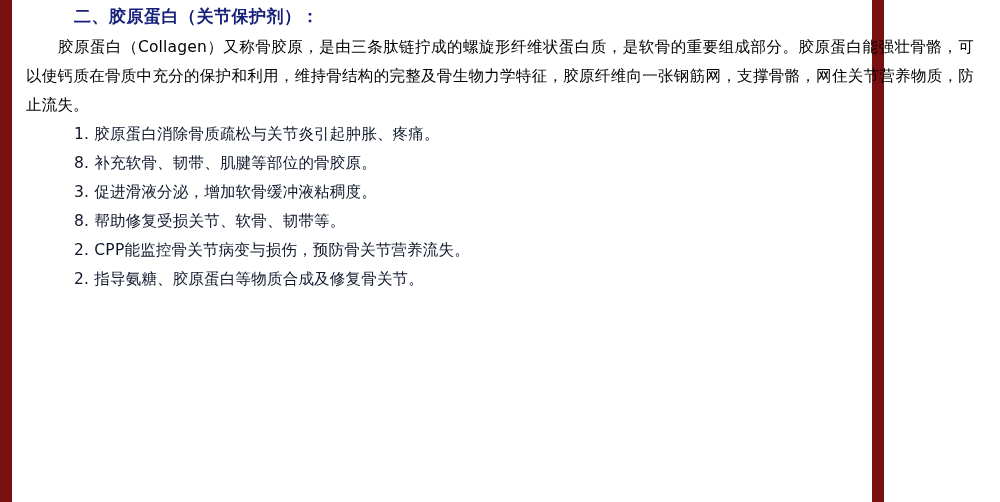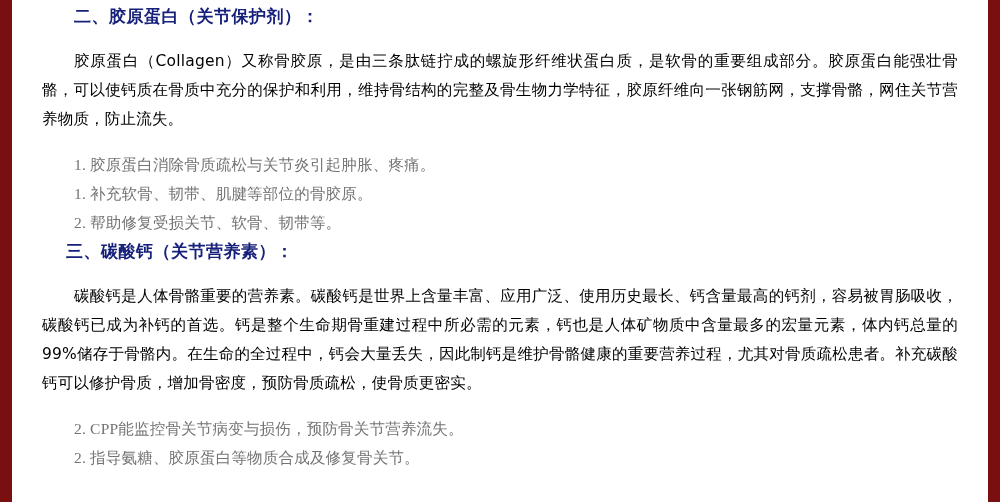--- a/index.html
+++ b/index.html
@@ -8,21 +8,21 @@
   }
   body {
     width: 1000px;
     height: 502px;
     background: #ffffff;
     font-family: "DejaVu Sans", "Liberation Sans", sans-serif;
     overflow: hidden;
   }
   .page {
     position: relative;
-    width: 1000px;
+    width: 884px;
     height: 502px;
     box-sizing: border-box;
     background: #ffffff;
   }
   .left-rule {
     position: absolute;
     left: 0;
     top: 0;
     width: 12px;
     height: 502px;
@@ -53,57 +53,53 @@
     text-indent: 48px;
     letter-spacing: 0.5px;
   }
   .heading.h-sub {
     text-indent: 40px;
   }
   .para {
     color: #000000;
     font-size: 15.5px;
     line-height: 29px;
-    margin: 16px;
+    margin: 0;
     text-align: justify;
     text-indent: 32px;
     letter-spacing: 0.2px;
   }
   .list-item {
-    color: #737373;
+    color: #0f172a;
     font-size: 15.5px;
     line-height: 29px;
     margin: 0;
     text-indent: 48px;
     letter-spacing: 0.2px;
-    font-family: Liberation Serif, serif;
   }
 </style>
 </head>
 <body>
 
 <div class="page">
 
   <div class="left-rule"></div>
   <div class="right-rule"></div>
 
   <div class="content">
 
     <div>
       <p class="heading">二、胶原蛋白（关节保护剂）：</p>
       <p class="para">胶原蛋白（Collagen）又称骨胶原，是由三条肽链拧成的螺旋形纤维状蛋白质，是软骨的重要组成部分。胶原蛋白能强壮骨骼，可以使钙质在骨质中充分的保护和利用，维持骨结构的完整及骨生物力学特征，胶原纤维向一张钢筋网，支撑骨骼，网住关节营养物质，防止流失。</p>
       <p class="list-item">1. 胶原蛋白消除骨质疏松与关节炎引起肿胀、疼痛。</p>
-      <p class="list-item">1. 补充软骨、韧带、肌腱等部位的骨胶原。</p>
-      <p class="list-item">2. 帮助修复受损关节、软骨、韧带等。</p>
+      <p class="list-item">8. 补充软骨、韧带、肌腱等部位的骨胶原。</p>
+      <p class="list-item">3. 促进滑液分泌，增加软骨缓冲液粘稠度。</p>
+      <p class="list-item">8. 帮助修复受损关节、软骨、韧带等。</p>
     </div>
 
-    <div>
-      <p class="heading h-sub">三、碳酸钙（关节营养素）：</p>
-      <p class="para">碳酸钙是人体骨骼重要的营养素。碳酸钙是世界上含量丰富、应用广泛、使用历史最长、钙含量最高的钙剂，容易被胃肠吸收，碳酸钙已成为补钙的首选。钙是整个生命期骨重建过程中所必需的元素，钙也是人体矿物质中含量最多的宏量元素，体内钙总量的99%储存于骨骼内。在生命的全过程中，钙会大量丢失，因此制钙是维护骨骼健康的重要营养过程，尤其对骨质疏松患者。补充碳酸钙可以修护骨质，增加骨密度，预防骨质疏松，使骨质更密实。</p>
-    </div>
 
     <div>
       <p class="list-item">2. CPP能监控骨关节病变与损伤，预防骨关节营养流失。</p>
       <p class="list-item">2. 指导氨糖、胶原蛋白等物质合成及修复骨关节。</p>
 
     </div>
 
   </div>
 </div>
 

